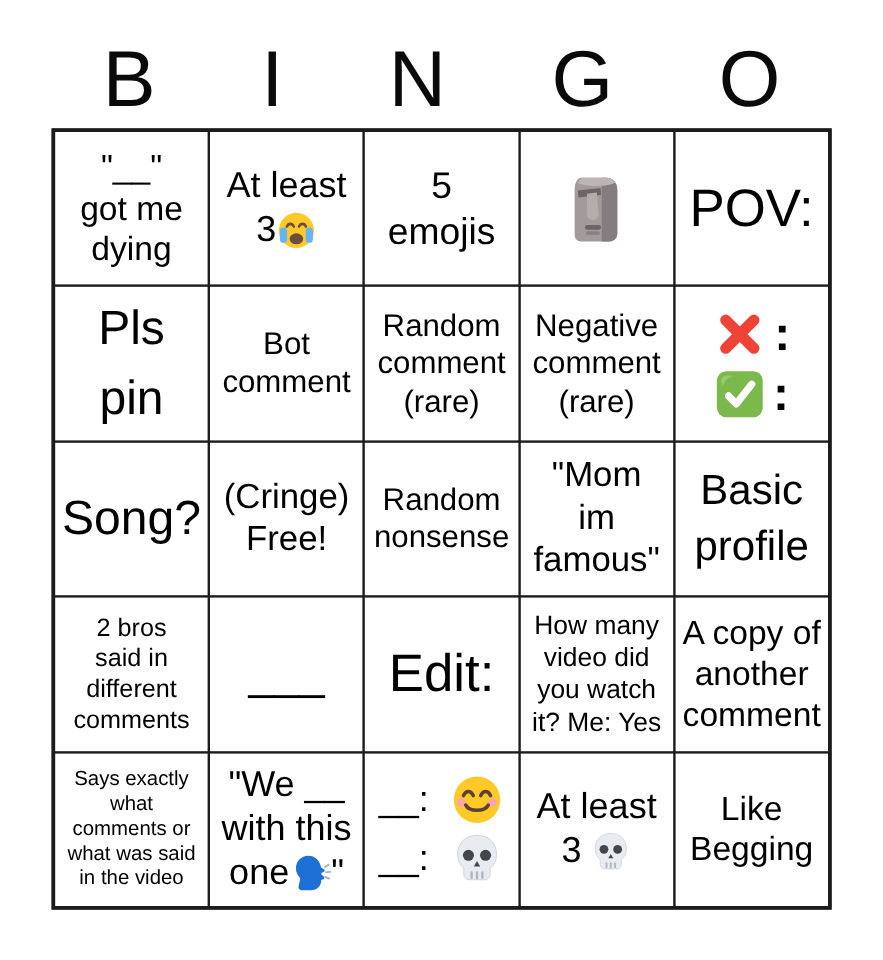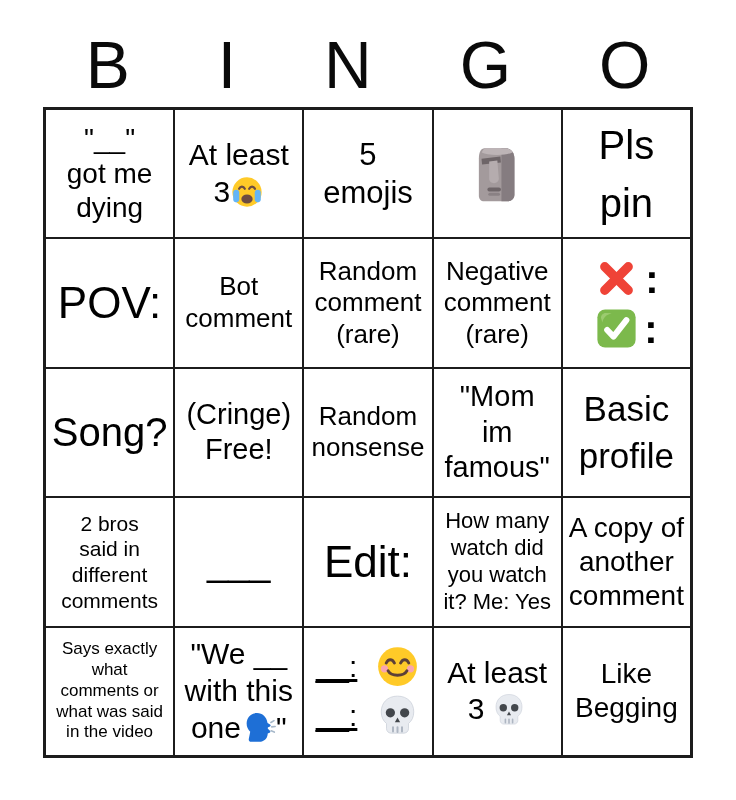--- a/index.html
+++ b/index.html
@@ -12,21 +12,21 @@
            gap:88px; font-size:66px; line-height:1; font-weight:400; color:#0a0a0a; }
 
   .grid { position:absolute; top:107px; left:43px; width:650px; height:651px;
           display:grid; grid-template-columns:repeat(5,1fr); grid-template-rows:repeat(5,1fr);
           gap:2px; background:#1c1c1c; border:3px solid #1c1c1c; }
   .cell { background:#ffffff; display:flex; flex-direction:column;
           align-items:center; justify-content:center; text-align:center;
           padding:2px 2px; line-height:1.22; overflow:hidden; }
   .ln { white-space:nowrap; }
   .iconline { display:flex; align-items:center; justify-content:center; gap:4px; }
-  .g0 { gap:0; } .g2 { gap:18px;text-decoration:underline; } .g6 { gap:6px; }
+  .g0 { gap:0; } .g2 { gap:18px; } .g6 { gap:6px; }
   .emoji { display:block; flex:0 0 auto; }
 
   .fs17{font-size:17px} .fs21{font-size:21px} .fs22{font-size:22px}
   .fs26{font-size:26px} .fs28{font-size:28px} .fs29{font-size:29px}
   .fs30{font-size:30px} .fs31{font-size:31px} .fs35{font-size:35px}
   .fs38{font-size:38px} .fs40{font-size:40px} .fs44{font-size:44px}
   .lh145{line-height:1.45} .lh135{line-height:1.35} .lh19{line-height:1.9}
   .colon { font-size:40px; font-weight:600; line-height:1; }
 </style>
 </head>
@@ -75,27 +75,27 @@
         <path d="M11 3.5h11.5c3.2 0 5.3 2.3 5.3 5.8v20.2c0 2.2-1.5 3.8-3.7 3.8H10.8c-1.9 0-3-1.2-3-3.1V9.3c0-3.5 1.2-5.8 3.2-5.8z" fill="#A39A9C"></path>
         <path d="M22.5 3.5c3.2 0 5.3 2.3 5.3 5.8v20.2c0 2.2-1.5 3.8-3.7 3.8h-3.6V3.5z" fill="#857C80"></path>
         <path d="M11 3.5h11.5c1.9 0 3.4.8 4.4 2.2-1.8 1-4.6 1.6-8.9 1.6-4 0-6.8-.5-8.6-1.4.6-1.5 1.6-2.4 1.6-2.4z" fill="#BDB4B6"></path>
         <path d="M9.3 9.4l10.6-1.2.3 3.3-10.6 1.2z" fill="#6E6568"></path>
         <path d="M13.6 10.9l4.6-.5.8 10.2c.1 1.4-1.1 2.6-2.7 2.6-1.5 0-2.7-1.1-2.7-2.5z" fill="#B5ACAE"></path>
         <rect x="12.6" y="25.6" width="7.6" height="2.2" rx="1.1" fill="#6E6568"></rect>
         <rect x="13.1" y="28.5" width="6.6" height="1.8" rx="0.9" fill="#8A8184"></rect>
       </svg>
     </div>
 
+    <div class="cell fs44">
+      <div class="ln">POV:</div>
+    </div>
+
     <div class="cell fs40 lh145">
       <div class="ln">Pls</div>
       <div class="ln">pin</div>
-    </div>
-
-    <div class="cell fs44">
-      <div class="ln">POV:</div>
     </div>
 
     <div class="cell fs26">
       <div class="ln">Bot</div>
       <div class="ln">comment</div>
     </div>
 
     <div class="cell fs26">
       <div class="ln">Random</div>
       <div class="ln">comment</div>
@@ -163,21 +163,21 @@
     <div class="cell fs38 lh19">
       <div class="ln">___</div>
     </div>
 
     <div class="cell fs44">
       <div class="ln">Edit:</div>
     </div>
 
     <div class="cell fs22">
       <div class="ln">How many</div>
-      <div class="ln">watch did</div>
+      <div class="ln">video did</div>
       <div class="ln">you watch</div>
       <div class="ln">it? Me: Yes</div>
     </div>
 
     <div class="cell fs28">
       <div class="ln">A copy of</div>
       <div class="ln">another</div>
       <div class="ln">comment</div>
     </div>
 

